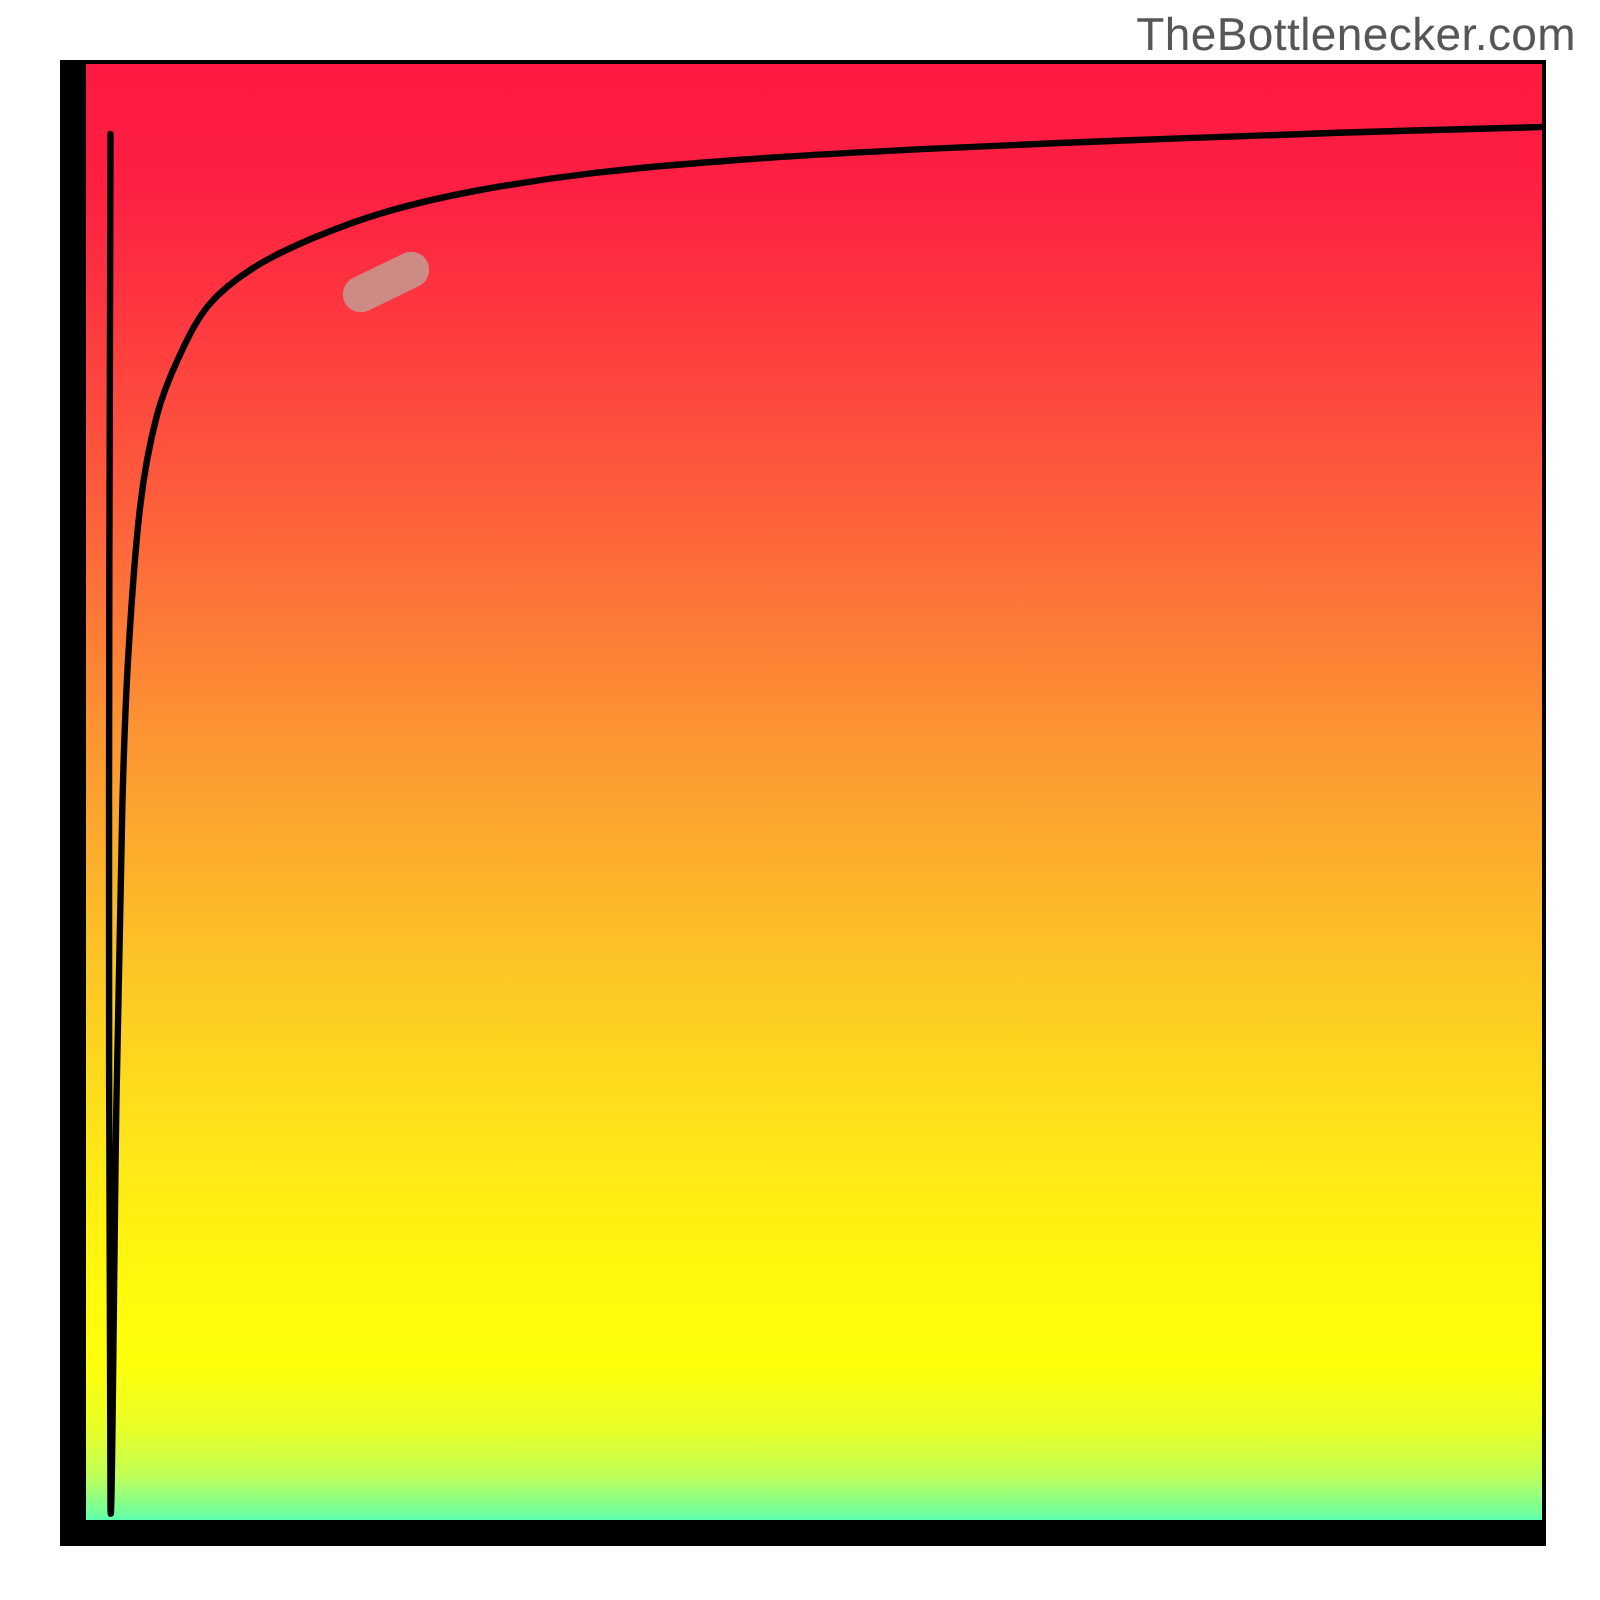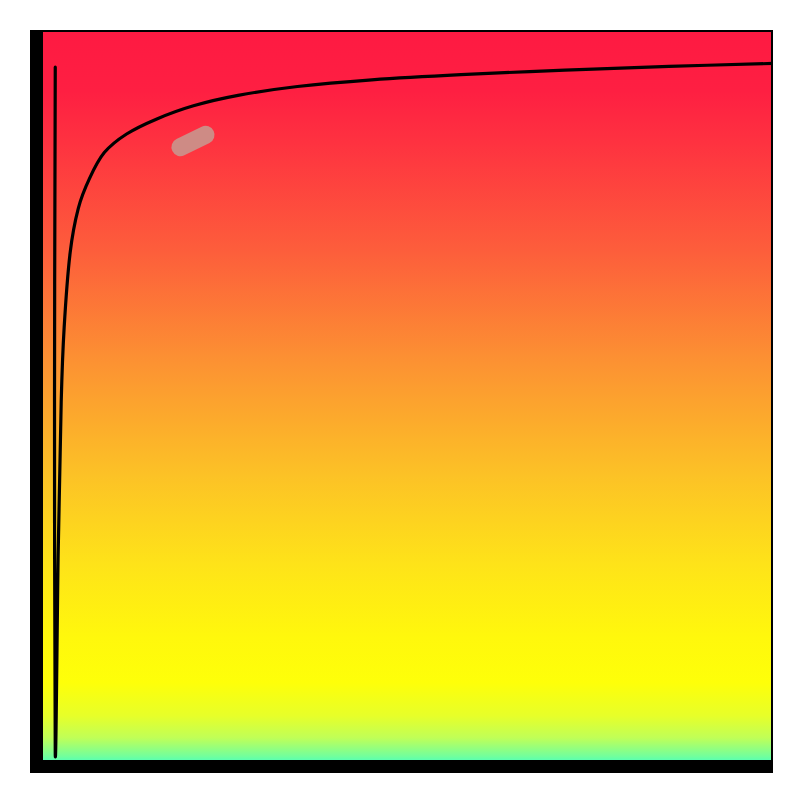--- a/index.html
+++ b/index.html
@@ -90,13 +90,14 @@
 
   <div class="axis-vertical"></div>
   <div class="axis-horizontal"></div>
 
   <svg class="curve" viewBox="0 0 743 743" preserveAspectRatio="none">
     <path id="curve-path" d="M 25.26 37.15 C 25.14 92.87, 24.52 256.95, 24.52 371.50 C 24.52 486.05, 24.64 699.66, 25.26 724.42 C 25.88 749.19, 27.24 578.92, 28.23 520.10 C 29.22 461.28, 30.22 408.65, 31.21 371.50 C 32.20 334.35, 32.69 321.97, 34.18 297.20 C 35.66 272.43, 37.77 242.71, 40.12 222.90 C 42.47 203.09, 45.08 190.70, 48.30 178.32 C 51.51 165.94, 55.11 157.89, 59.44 148.60 C 63.77 139.31, 68.11 130.03, 74.30 122.60 C 80.49 115.17, 87.92 109.59, 96.59 104.02 C 105.26 98.45, 115.17 93.87, 126.31 89.16 C 137.46 84.45, 149.84 79.75, 163.46 75.79 C 177.08 71.82, 190.70 68.60, 208.04 65.38 C 225.38 62.16, 245.19 59.07, 267.48 56.47 C 289.77 53.87, 314.54 51.76, 341.78 49.78 C 369.02 47.80, 398.74 46.19, 430.94 44.58 C 463.14 42.97, 500.29 41.48, 534.96 40.12 C 569.63 38.76, 604.31 37.52, 638.98 36.41 C 673.65 35.29, 725.66 33.93, 743.00 33.44" fill="none" stroke="#000" stroke-width="3.2" stroke-linecap="round" stroke-linejoin="round"></path>
   </svg>
 
   <div id="marker" class="marker" style="left: 170.46px; top: 132.45px; transform: rotate(-26deg);"></div>
 
+  <div class="watermark">TheBottlenecker.com</div>
 </div>
 
 </body></html>

